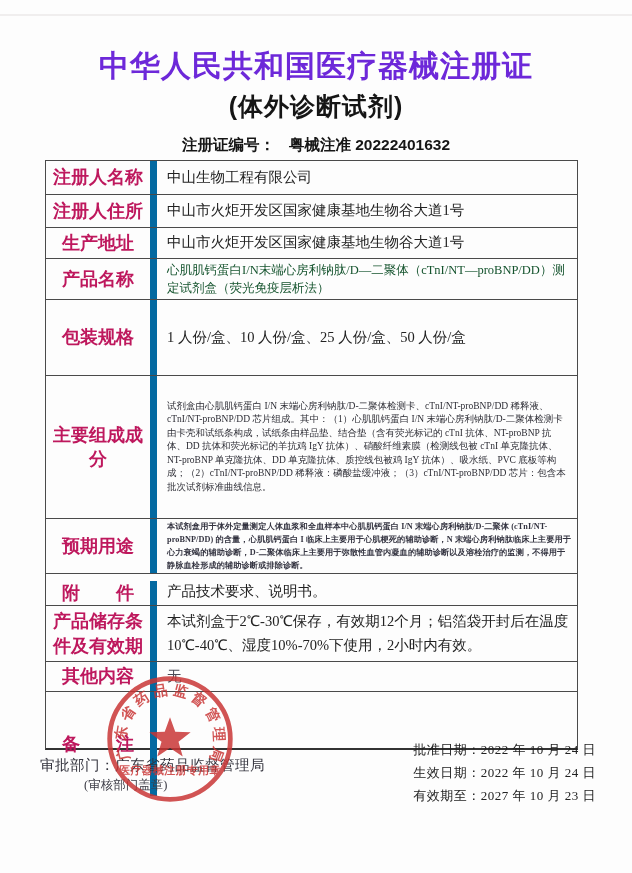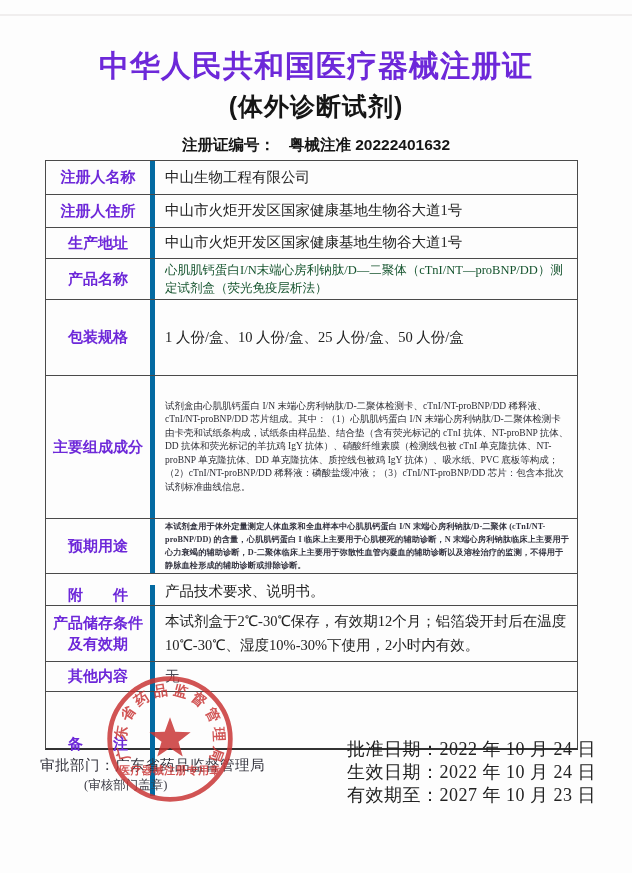--- a/index.html
+++ b/index.html
@@ -28,24 +28,24 @@
   .regline .gap{display:inline-block;width:14px;}
   
   .cert-table{
     position:absolute;left:45px;top:160px;width:531px;
     border:1px solid #4a4a4a;border-bottom:2px solid #333;
     background:#fdfdfd;
   }
   .trow{display:flex;border-bottom:1px solid #4a4a4a;}
   .trow:last-child{border-bottom:none;}
   .lbl{
-    width:104px;flex:0 0 104px;border-right:5px solid #0369a1;
+    width:104px;flex:0 0 104px;border-right:7px solid #0369a1;
     display:flex;align-items:center;justify-content:center;text-align:center;
     font-family:"Liberation Sans", sans-serif;font-weight:bold;
-    font-size:15px;color:#6d28d9;line-height:1.35;
+    font-size:18px;color:#be185d;line-height:1.35;
   }
   .val{
     flex:1;display:flex;align-items:center;
     padding:3px 6px 3px 10px;font-size:14.5px;color:#222;line-height:1.35;
   }
   .r1{height:33px;} .r2{height:32px;} .r3{height:30px;}
   .r4{height:40px;} .r4 .val{font-size:12.5px;line-height:1.45;color:#14532d;}
   .r5{height:75px;}
   .r6{height:142px;}
   .r6 .val{
@@ -65,21 +65,21 @@
   .approval{
     position:absolute;left:40px;top:756px;
     font-size:14.5px;color:#33333d;letter-spacing:.5px;
   }
   .approval-note{
     position:absolute;left:84px;top:777px;
     font-size:12.5px;color:#3c3c46;
   }
   .dates{
     position:absolute;right:36px;top:738px;text-align:left;
-    font-size:18px;color:#222;line-height:23px;letter-spacing:.5px;
+    font-size:13px;color:#222;line-height:23px;letter-spacing:.5px;
   }
   .dates .drow span{display:inline-block;}
   
   .stamp{
     position:absolute;left:104px;top:673px;width:132px;height:132px;
     opacity:.84;pointer-events:none;
   }
 </style>
 </head>
 <body>
@@ -122,21 +122,21 @@
   <div class="trow r7">
     <div class="lbl">预期用途</div>
     <div class="val">本试剂盒用于体外定量测定人体血浆和全血样本中心肌肌钙蛋白 I/N 末端心房利钠肽/D-二聚体 (cTnI/NT-proBNP/DD) 的含量，心肌肌钙蛋白 I 临床上主要用于心肌梗死的辅助诊断，N 末端心房利钠肽临床上主要用于心力衰竭的辅助诊断，D-二聚体临床上主要用于弥散性血管内凝血的辅助诊断以及溶栓治疗的监测，不得用于静脉血栓形成的辅助诊断或排除诊断。</div>
   </div>
   <div class="trow r8">
     <div class="lbl">附　　件</div>
     <div class="val">产品技术要求、说明书。</div>
   </div>
   <div class="trow r9">
     <div class="lbl">产品储存条件及有效期</div>
-    <div class="val">本试剂盒于2℃-30℃保存，有效期12个月；铝箔袋开封后在温度10℃-30℃、湿度10%-30%下使用，2小时内有效。</div>
+    <div class="val">本试剂盒于2℃-30℃保存，有效期12个月；铝箔袋开封后在温度10℃-40℃、湿度10%-70%下使用，2小时内有效。</div>
   </div>
   <div class="trow r10">
     <div class="lbl">其他内容</div>
     <div class="val">无</div>
   </div>
   <div class="trow r11">
     <div class="lbl">备　　注</div>
     <div class="val"></div>
   </div>
 </div>

